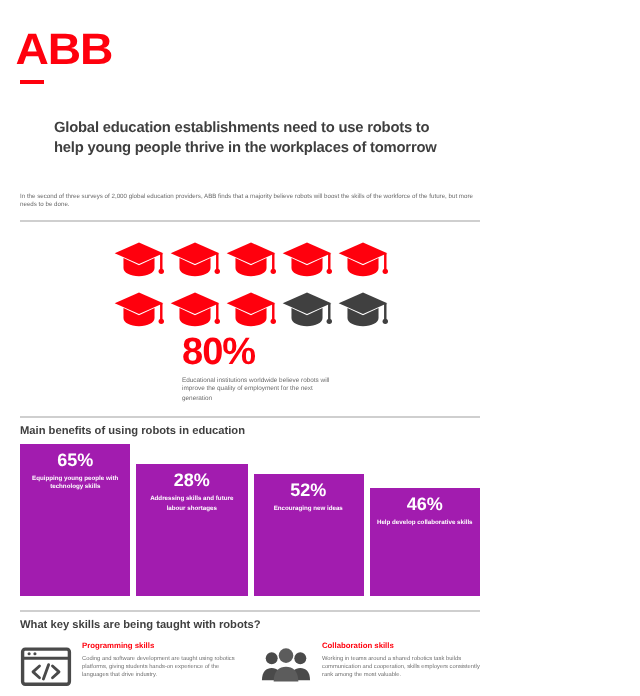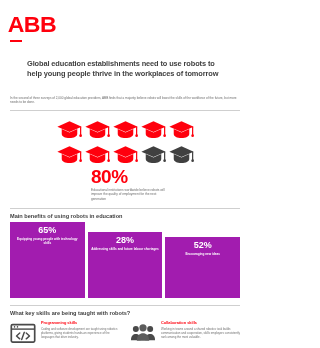--- a/index.html
+++ b/index.html
@@ -288,20 +288,24 @@
       <div class="bar-pct">65%</div>
       <div class="bar-label">Equipping young people with technology skills</div>
     </div>
     <div class="bar" style="height: 86.1538%;">
       <div class="bar-pct">28%</div>
       <div class="bar-label">Addressing skills and future labour shortages</div>
     </div>
     <div class="bar" style="height: 80%;">
       <div class="bar-pct">52%</div>
       <div class="bar-label">Encouraging new ideas</div>
+    </div>
+    <div class="bar" style="height: 70.7692%;">
+      <div class="bar-pct">46%</div>
+      <div class="bar-label">Help develop collaborative skills</div>
     </div>
   </div>
 
   <div class="divider3"></div>
 
   <div class="skills-title">What key skills are being taught with robots?</div>
 
   <div class="skills-grid">
 
     <div class="skill">

